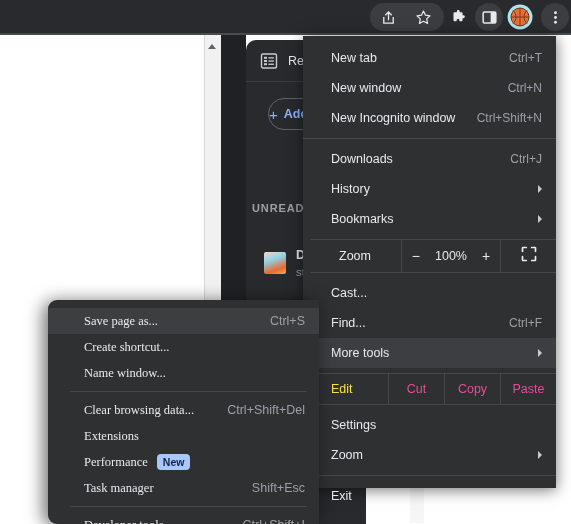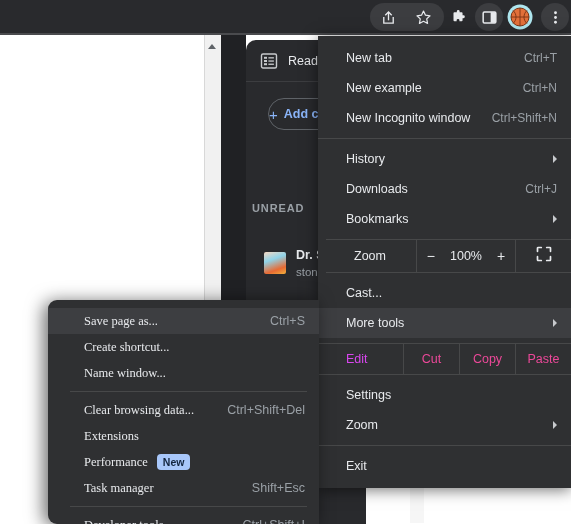--- a/index.html
+++ b/index.html
@@ -96,21 +96,21 @@
     position: absolute; left: 32px; top: 0px;
     color: #e8eaed; font-size: 12.5px; font-weight: bold; white-space: nowrap;
   }
   .sp-item-sub {
     position: absolute; left: 32px; top: 18px;
     color: #9aa0a6; font-size: 11.5px; white-space: nowrap;
   }
 
   
   .menu-main {
-    position: absolute; left: 318px; top: 36px; width: 253px; height: 452px;
+    position: absolute; left: 303px; top: 36px; width: 253px; height: 452px;
     background: #2f3032;
     box-shadow: 0 2px 14px rgba(0,0,0,0.55);
   }
   .mi {
     position: relative; height: 30px; display: flex; align-items: center;
     padding: 0 14px 0 28px; box-sizing: border-box; width: 100%;
   }
   .mi.hl { background: #3d3e41; }
   .mi-label { color: #e8eaed; font-size: 12.5px; white-space: nowrap; }
   .mi-accel {
@@ -144,21 +144,21 @@
     width: 55px; display: flex; align-items: center; justify-content: center;
   }
 
   
   .edit-row {
     position: relative; height: 30px; display: flex; align-items: stretch;
     border-top: 1px solid #474849; border-bottom: 1px solid #474849;
   }
   .edit-label {
     width: 85px; display:flex; align-items:center; padding-left: 28px;
-    box-sizing: border-box; color:#d946ef; font-size:12.5px;
+    box-sizing: border-box; color:#fde047; font-size:12.5px;
   }
   .edit-act {
     flex: 1; display:flex; align-items:center; justify-content:center;
     border-left: 1px solid #474849;
     color:#ec4899; font-size:12.5px;
   }
 
   
   .submenu {
     position: absolute; left: 48px; top: 300px; width: 271px; height: 224px;
@@ -285,37 +285,37 @@
   <div class="toolbar-sep"></div>
 
   <div class="menu-main">
     <div style="height:7px;"></div>
 
     <div class="mi">
       <span class="mi-label">New tab</span>
       <span class="mi-accel">Ctrl+T</span>
     </div>
     <div class="mi">
-      <span class="mi-label">New example</span>
+      <span class="mi-label">New window</span>
       <span class="mi-accel">Ctrl+N</span>
     </div>
     <div class="mi">
       <span class="mi-label">New Incognito window</span>
       <span class="mi-accel">Ctrl+Shift+N</span>
     </div>
 
     <div class="msep"></div>
 
     <div class="mi">
+      <span class="mi-label">Downloads</span>
+      <span class="mi-accel">Ctrl+J</span>
+    </div>
+    <div class="mi">
       <span class="mi-label">History</span>
       <span class="mi-arrow"></span>
-    </div>
-    <div class="mi">
-      <span class="mi-label">Downloads</span>
-      <span class="mi-accel">Ctrl+J</span>
     </div>
     <div class="mi">
       <span class="mi-label">Bookmarks</span>
       <span class="mi-arrow"></span>
     </div>
 
     <div style="height:5px;"></div>
 
     <div class="zoom-row">
       <div class="zoom-label">Zoom</div>
@@ -334,20 +334,24 @@
           </svg>
         </span>
       </div>
     </div>
 
     <div style="height:5px;"></div>
 
     <div class="mi">
       <span class="mi-label">Cast...</span>
     </div>
+    <div class="mi">
+      <span class="mi-label">Find...</span>
+      <span class="mi-accel">Ctrl+F</span>
+    </div>
     <div class="mi hl">
       <span class="mi-label">More tools</span>
       <span class="mi-arrow"></span>
     </div>
 
     <div style="height:5px;"></div>
 
     <div class="edit-row">
       <div class="edit-label">Edit</div>
       <div class="edit-act">Cut</div>

